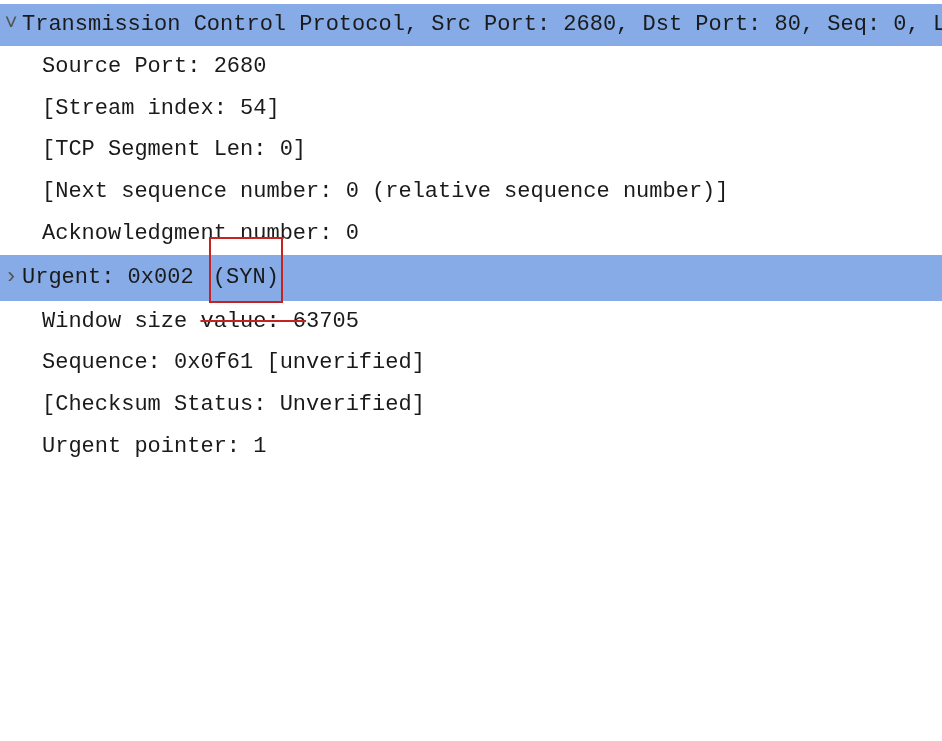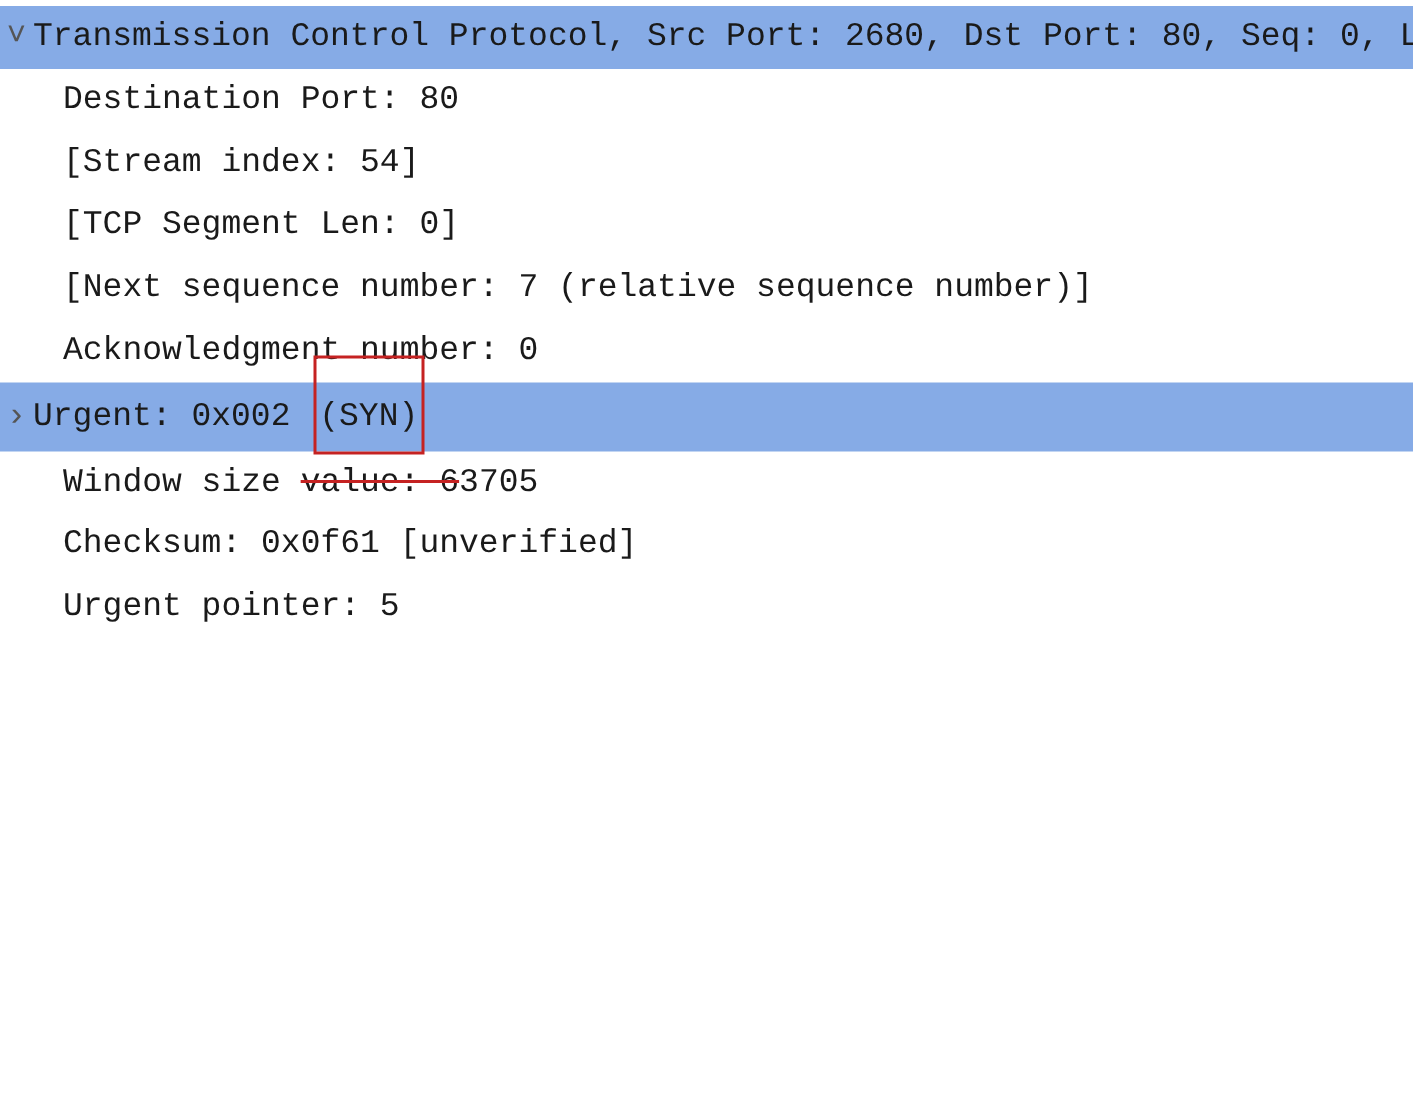--- a/index.html
+++ b/index.html
@@ -13,54 +13,57 @@
 </style>
 </head>
 <body>
 
 <div class="tree">
 
   <div class="row hl">
     <span class="caret">˅</span><span>Transmission Control Protocol, Src Port: 2680, Dst Port: 80, Seq: 0, Len: 0</span>
   </div>
 
+  <div class="row">
+    <span class="ind"></span><span>Source Port: 2680</span>
+  </div>
 
-  <div class="row">
-    <span class="ind"></span><span>Destination Port: 80</span>
-  </div>
 
   <div class="row">
     <span class="ind"></span><span>[Stream index: 54]</span>
   </div>
 
   <div class="row">
     <span class="ind"></span><span>[TCP Segment Len: 0]</span>
   </div>
 
 
   <div class="row">
-    <span class="ind"></span><span>[Next sequence number: 7    (relative sequence number)]</span>
+    <span class="ind"></span><span>[Next sequence number: 0    (relative sequence number)]</span>
   </div>
 
   <div class="row">
     <span class="ind"></span><span>Acknowledgment number: 0</span>
   </div>
 
 
   <div class="row hl">
     <span class="caret">›</span><span>Urgent: 0x002 </span><span class="box-flag">(SYN)</span>
   </div>
 
   <div class="row">
     <span class="ind"></span><span>Window size </span><span style="text-decoration:line-through;text-decoration-color:#c52222;text-decoration-thickness:2px">value: 6</span><span>3705</span>
   </div>
 
 
   <div class="row">
-    <span class="ind"></span><span>Checksum: 0x0f61 [unverified]</span>
+    <span class="ind"></span><span>Sequence: 0x0f61 [unverified]</span>
   </div>
 
+  <div class="row">
+    <span class="ind"></span><span>[Checksum Status: Unverified]</span>
+  </div>
 
   <div class="row">
-    <span class="ind"></span><span>Urgent pointer: 5</span>
+    <span class="ind"></span><span>Urgent pointer: 1</span>
   </div>
 
 </div>
 
 </body></html>

